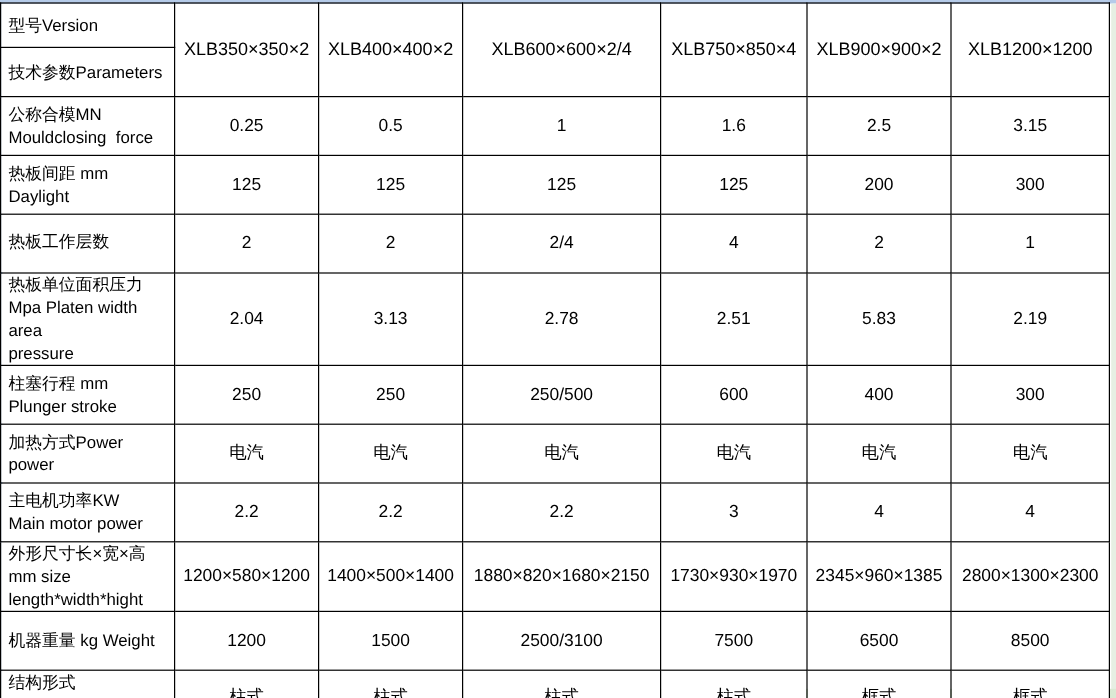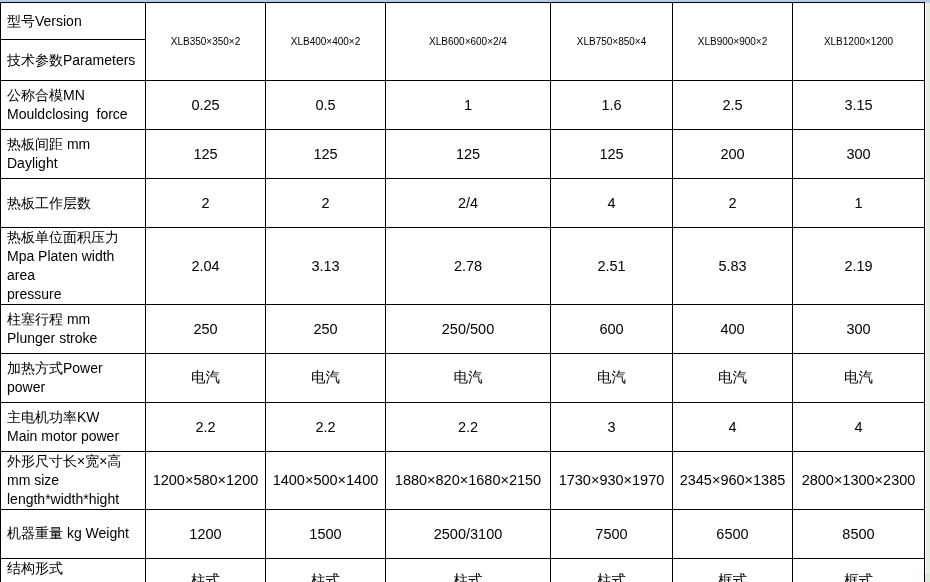--- a/index.html
+++ b/index.html
@@ -61,21 +61,21 @@
     font-size: 14px;
     line-height: 1.35;
     white-space: pre-wrap;
   }
   td.val, td.model {
     text-align: center;
     vertical-align: middle;
     font-size: 14.5px;
     padding: 0;
   }
-  td.model { font-size: 10px; }
+  td.model { font-size: 15px; }
   .serif { font-family: Liberation Sans, sans-serif; font-size: 19px; }
 </style>
 </head>
 <body>
 
 <div class="page">
   <div class="edge-top"></div>
   <div class="edge-left"></div>
   <div class="edge-right"></div>
   <div class="strip-bottom"></div>
@@ -125,21 +125,21 @@
           <td class="label" style="height: 48px;">热板间距 mm
 Daylight</td>
           <td class="val">125</td>
           <td class="val">125</td>
           <td class="val">125</td>
           <td class="val">125</td>
           <td class="val">200</td>
           <td class="val">300</td>
         </tr>
         <tr>
-          <td class="label" style="height: 48px;">热板工作层数</td>
+          <td class="label" style="height: 48px; font-family: Liberation Serif, serif;">热板工作层数</td>
           <td class="val">2</td>
           <td class="val">2</td>
           <td class="val">2/4</td>
           <td class="val">4</td>
           <td class="val">2</td>
           <td class="val">1</td>
         </tr>
         <tr>
           <td class="label" style="height: 57px;">热板单位面积压力
 Mpa Platen width area

